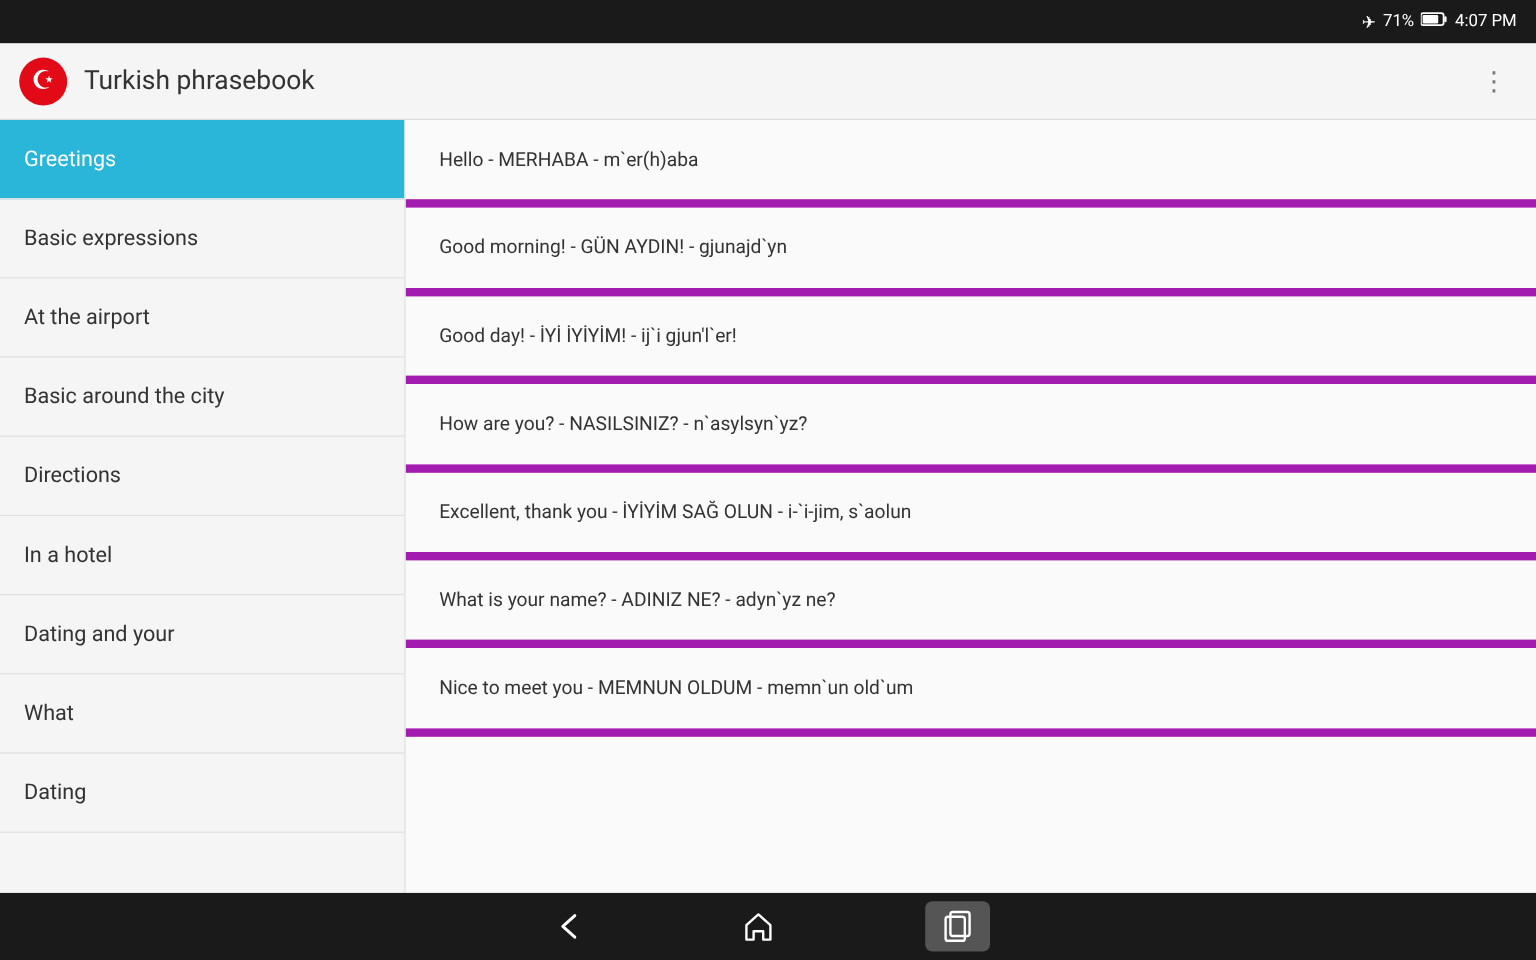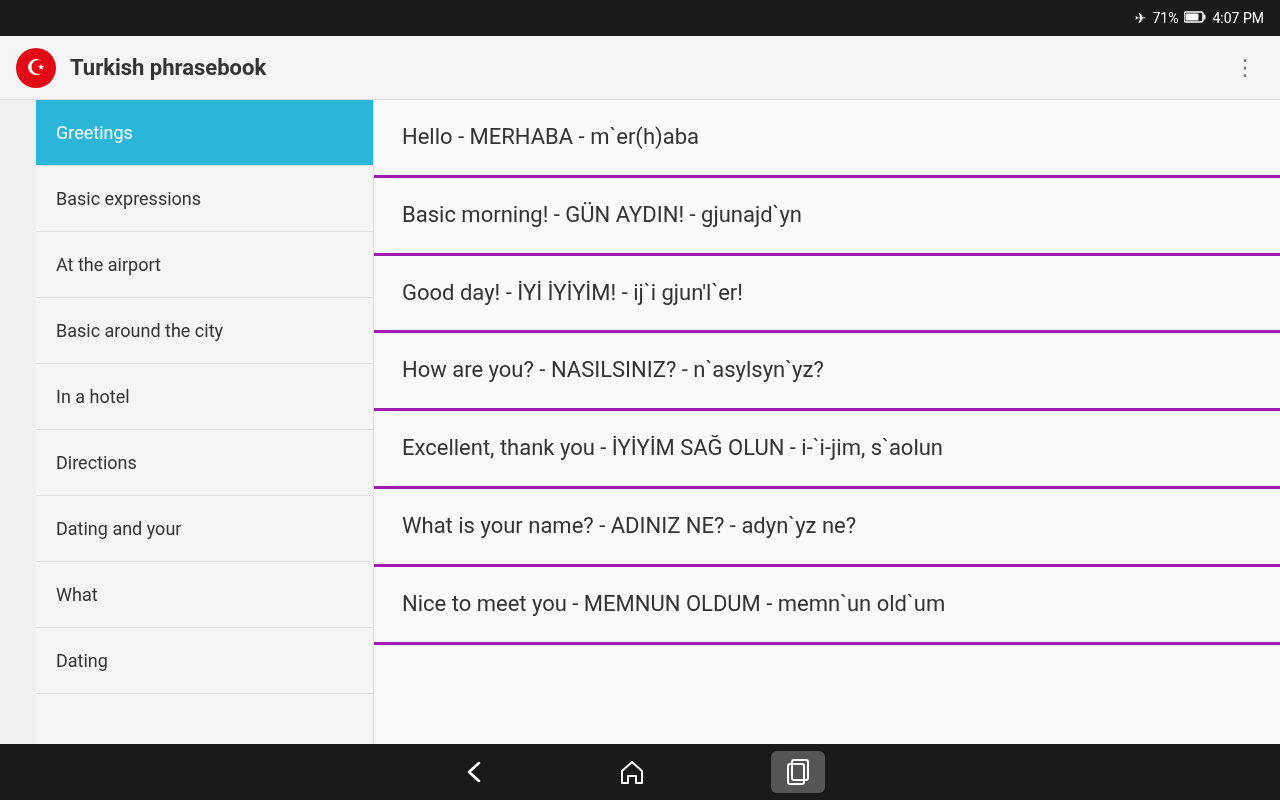--- a/index.html
+++ b/index.html
@@ -53,21 +53,21 @@
       position: relative;
     }
     .flag-crescent {
       color: white;
       font-size: 22px;
       line-height: 1;
     }
     .app-title {
       font-size: 22px;
       color: #333;
-      font-weight: 700;
+      font-weight: 400;
       flex: 1;
     }
     .header-menu-icon {
       color: #777;
       font-size: 22px;
       cursor: pointer;
       padding: 8px;
     }
 
     
@@ -77,21 +77,20 @@
       background: #f0f0f0;
     }
 
     
     .sidebar {
       width: 338px;
       background: #f5f5f5;
       overflow-y: auto;
       flex-shrink: 0;
       border-right: 1px solid #ddd;
-      margin-left: 36px;
     }
     .sidebar-item {
       padding: 22px 20px;
       font-size: 18px;
       color: #333;
       cursor: pointer;
       border-bottom: 1px solid #e0e0e0;
     }
     .sidebar-item.active {
       background: #29b6d8;
@@ -100,23 +99,23 @@
 
     
     .phrase-list {
       flex: 1;
       background: #fafafa;
       overflow-y: auto;
       padding: 0;
     }
     .phrase-item {
       padding: 22px 28px;
-      font-size: 22px;
+      font-size: 16px;
       color: #333;
-      border-bottom: 3px solid #a21caf;
+      border-bottom: 7px solid #a21caf;
       line-height: 1.4;
     }
 
     
     .nav-bar {
       height: 56px;
       background: #1a1a1a;
       display: flex;
       align-items: center;
       justify-content: center;
@@ -164,31 +163,31 @@
 </div>
 
 <div class="main-content">
 
   <div class="sidebar">
 
   <div class="sidebar-item active">Greetings</div>
       <div class="sidebar-item">Basic expressions</div>
       <div class="sidebar-item">At the airport</div>
       <div class="sidebar-item">Basic around the city</div>
+      <div class="sidebar-item">Directions</div>
       <div class="sidebar-item">In a hotel</div>
-      <div class="sidebar-item">Directions</div>
       <div class="sidebar-item">Dating and your</div>
       <div class="sidebar-item">What</div>
       <div class="sidebar-item">Dating</div>
     </div>
 
   <div class="phrase-list">
 
   <div class="phrase-item">Hello - MERHABA - m`er(h)aba</div>
-      <div class="phrase-item">Basic morning! - GÜN AYDIN! - gjunajd`yn</div>
+      <div class="phrase-item">Good morning! - GÜN AYDIN! - gjunajd`yn</div>
       <div class="phrase-item">Good day! - İYİ İYİYİM! - ij`i gjun'l`er!</div>
       <div class="phrase-item">How are you? - NASILSINIZ? - n`asylsyn`yz?</div>
       <div class="phrase-item">Excellent, thank you - İYİYİM SAĞ OLUN - i-`i-jim, s`aolun</div>
       <div class="phrase-item">What is your name? - ADINIZ NE? - adyn`yz ne?</div>
       <div class="phrase-item">Nice to meet you - MEMNUN OLDUM - memn`un old`um</div>
     </div>
 
 </div>
 
 <div class="nav-bar">

